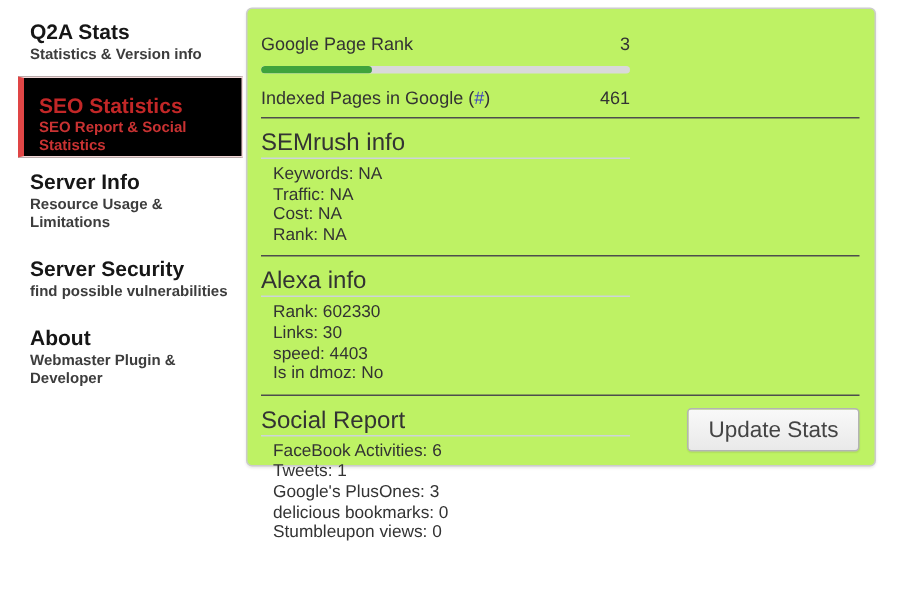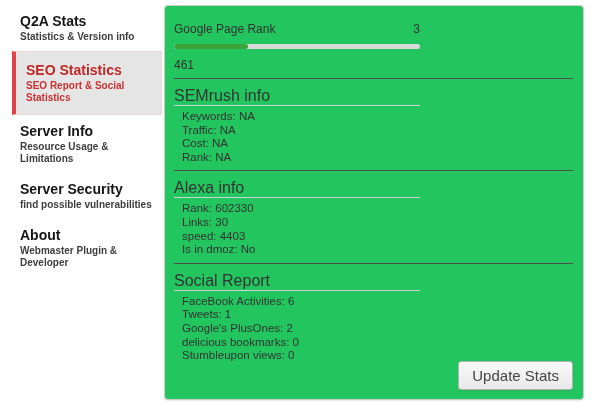--- a/index.html
+++ b/index.html
@@ -12,31 +12,31 @@
 
   
   .sidebar{position:absolute;left:0;top:0;width:162px;padding-top:5px;}
   .side-item{padding:8px 4px 8px 20px;cursor:pointer;}
   .si-title{font-weight:bold;font-size:14px;line-height:16px;color:#161616;}
   .si-sub{font-weight:bold;font-size:10px;line-height:12px;color:#3d3d3d;margin-top:2px;}
   .side-item.selected{
     margin-left:12px;
     border:1px solid #f3d7d7;
     border-left:4px solid #e04545;
-    background:#e5e5e5;
-    padding:10px 4px 10px 10px;
+    background:#000000;
+    padding:10px 4px 0 10px;
   }
   .side-item.selected .si-title{color:#c22727;}
   .side-item.selected .si-sub{color:#c93232;}
 
   
   .panel{
-    position:absolute;left:164px;top:5px;width:420px;height:395px;
+    position:absolute;left:164px;top:5px;width:420px;height:306px;
     box-sizing:border-box;
-    background:#22c55e;border:1px solid #cccccc;border-radius:4px;
+    background:#bef264;border:1px solid #cccccc;border-radius:4px;
     box-shadow:0 1px 2px rgba(0,0,0,0.10);
     padding:16px 10px 0 9px;
     color:#333333;
   }
   .top-table{width:246px;}
   .kv-row{display:flex;justify-content:space-between;align-items:baseline;
     font-size:12px;line-height:14px;color:#333333;}
   .kv-row .val{text-align:right;}
   .pr-bar{height:5px;background:#d9d9d9;border-radius:3px;margin:8px 0 9px;overflow:hidden;}
   .pr-fill{height:100%;border-radius:3px;background:#3fa33c;width:30%;}
@@ -88,20 +88,21 @@
 
   <div class="top-table">
     <div class="kv-row">
       <span class="lbl">Google Page Rank</span>
       <span class="val">3</span>
     </div>
     <div class="pr-bar">
       <div class="pr-fill" style="width: 30%; background: rgb(63, 163, 60);"></div>
     </div>
     <div class="kv-row">
+      <span class="lbl"><span>Indexed Pages in Google (</span><a href="#" class="hash-link">#</a><span>)</span></span>
       <span class="val">461</span>
     </div>
   </div>
 
   <hr class="dark">
 
   <div class="section">
     <div class="sec-title">SEMrush info</div>
     <hr class="light">
     <div class="sec-line">Keywords: NA</div>
@@ -121,19 +122,19 @@
     <div class="sec-line">Is in dmoz: No</div>
   </div>
 
   <hr class="dark">
 
   <div class="section">
     <div class="sec-title">Social Report</div>
     <hr class="light">
     <div class="sec-line">FaceBook Activities: 6</div>
     <div class="sec-line">Tweets: 1</div>
-    <div class="sec-line">Google's PlusOnes: 2</div>
+    <div class="sec-line">Google's PlusOnes: 3</div>
     <div class="sec-line">delicious bookmarks: 0</div>
     <div class="sec-line">Stumbleupon views: 0</div>
   </div>
 
   <button class="update-btn">Update Stats</button>
 </main>
 
 </body></html>

